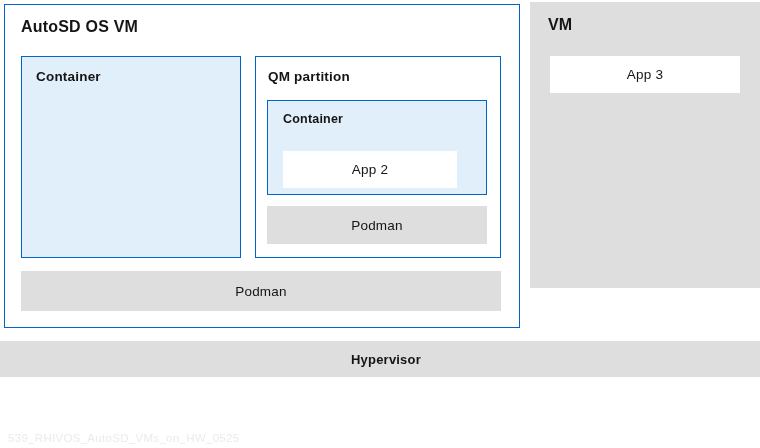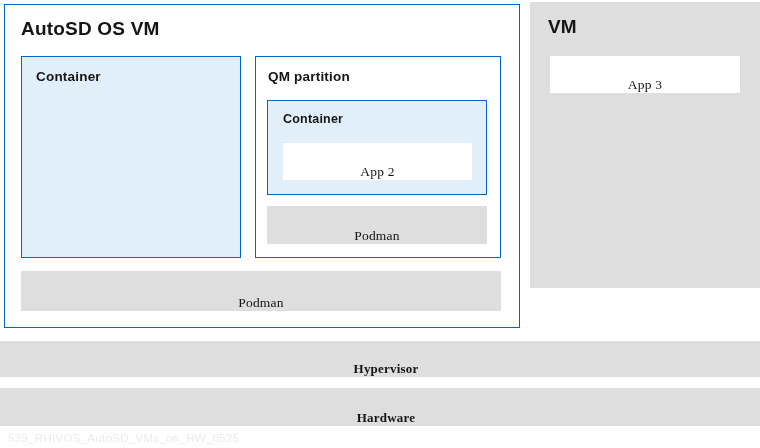--- a/index.html
+++ b/index.html
@@ -21,50 +21,49 @@
   .lightblue-fill { background:var(--fill-light-blue,#e1effb); }
   .gray-fill { background:var(--fill-gray,#dedede); }
 
   .box-title {
     position:absolute;
     font-weight:bold;
     color:var(--text-dark,#151515);
     letter-spacing:0.2px;
     white-space:nowrap;
   }
-  .title-lg { font-size:19px; }
+  .title-lg { font-size:16px; }
   .title-md { font-size:13.5px; }
   .title-sm { font-size:12.5px; }
 
   .label-box {
     display:flex;
-    align-items:flex-end;
+    align-items:center;
     justify-content:center;
     font-size:13.5px;
     color:var(--text-dark,#151515);
     letter-spacing:0.2px;
-    font-family:Liberation Serif, serif;
   }
   .white-box { background:#ffffff; }
 
   
   .autosd-box { left:4px; top:4px; width:516px; height:324px; }
   .autosd-title { left:16px; top:13px; }
 
   
   .container1 { left:16px; top:51px; width:220px; height:202px; }
   .container1-title { left:14px; top:12px; }
   .app1 { left:14px; top:85px; width:192px; height:37px; }
 
   
   .qm-box { left:250px; top:51px; width:246px; height:202px; }
   .qm-title { left:12px; top:12px; }
   .qm-container { left:11px; top:43px; width:220px; height:95px; }
   .qm-container-title { left:15px; top:11px; }
-  .app2 { left:15px; top:42px; width:189px; height:37px; }
+  .app2 { left:15px; top:50px; width:174px; height:37px; }
   .qm-podman { left:11px; top:149px; width:220px; height:38px; }
 
   
   .outer-podman { left:16px; top:266px; width:480px; height:40px; }
 
   
   .vm-box { left:530px; top:2px; width:230px; height:286px; }
   .vm-title { left:18px; top:14px; }
   .app3 { left:20px; top:54px; width:190px; height:37px; }
 
@@ -117,19 +116,16 @@
     <div class="box-title title-lg vm-title">VM</div>
     <div class="abs white-box label-box app3">
       <span>App 3</span>
     </div>
   </div>
 
   <div class="abs gray-fill label-box hypervisor-bar">
     <span class="layer-label">Hypervisor</span>
   </div>
 
-  <div class="abs gray-fill label-box hardware-bar">
-    <span class="layer-label">Hardware</span>
-  </div>
 
   <div class="abs watermark">539_RHIVOS_AutoSD_VMs_on_HW_0525</div>
 
 </div>
 
 </body></html>

